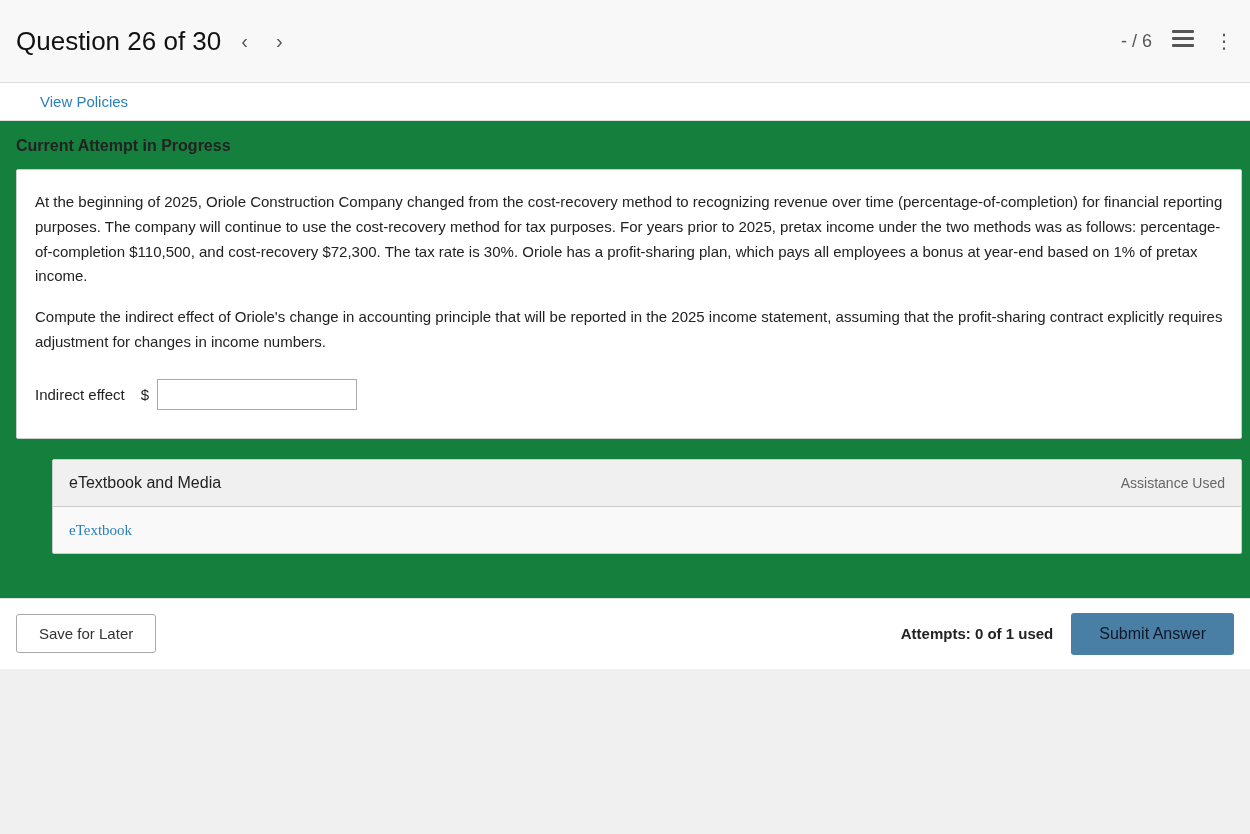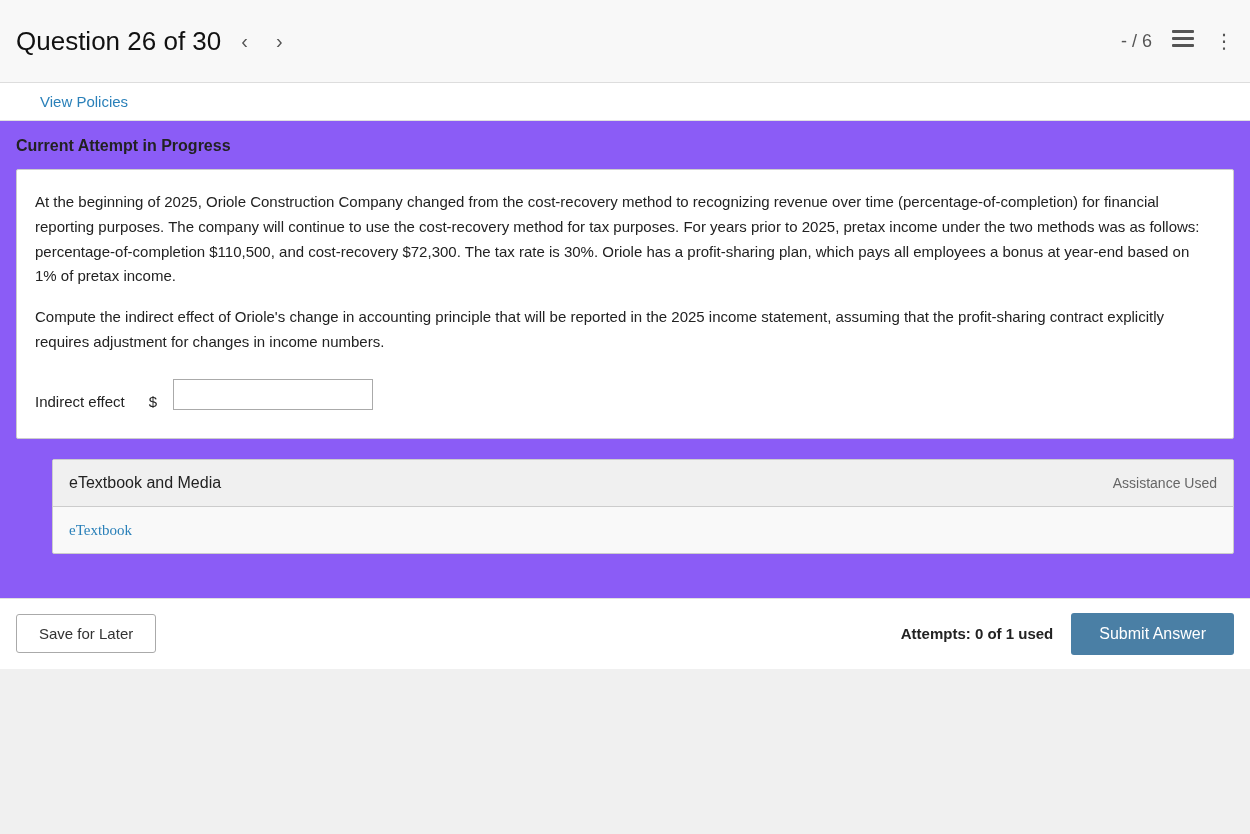--- a/index.html
+++ b/index.html
@@ -56,22 +56,22 @@
       border-bottom: 1px solid #e0e0e0;
     }
     .view-policies-link {
       color: #2a80b9;
       font-size: 15px;
       text-decoration: none;
       cursor: pointer;
       margin-left: 24px;
     }
     .main-content {
-      background: #8b5cf6;
-      padding: 16px 16px 24px 16px;
+      background: #15803d;
+      padding: 16px 8px 24px 16px;
     }
     .attempt-label {
       font-weight: 700;
       font-size: 16px;
       margin-bottom: 14px;
     }
     .question-box {
       border: 1px solid #ccc;
       border-radius: 2px;
       padding: 20px 18px 28px 18px;
@@ -82,22 +82,22 @@
       font-size: 15px;
       line-height: 1.65;
       color: #222;
       margin-bottom: 24px;
     }
     .question-text p + p {
       margin-top: 16px;
     }
     .answer-row {
       display: flex;
-      align-items: flex-end;
-      gap: 16px;
+      align-items: center;
+      gap: 8px;
       margin-top: 12px;
     }
     .answer-label {
       font-size: 15px;
       color: #222;
       margin-right: 8px;
     }
     .dollar-sign {
       font-size: 15px;
       color: #222;
@@ -165,21 +165,21 @@
       align-items: center;
       gap: 18px;
     }
     .attempts-text {
       font-size: 15px;
       font-weight: 600;
       color: #222;
     }
     .submit-btn {
       background: #4a7fa5;
-      color: #ffffff;
+      color: #0f172a;
       border: none;
       padding: 12px 28px;
       font-size: 16px;
       cursor: pointer;
       border-radius: 3px;
     }
   </style>
 </head>
 <body>
 

